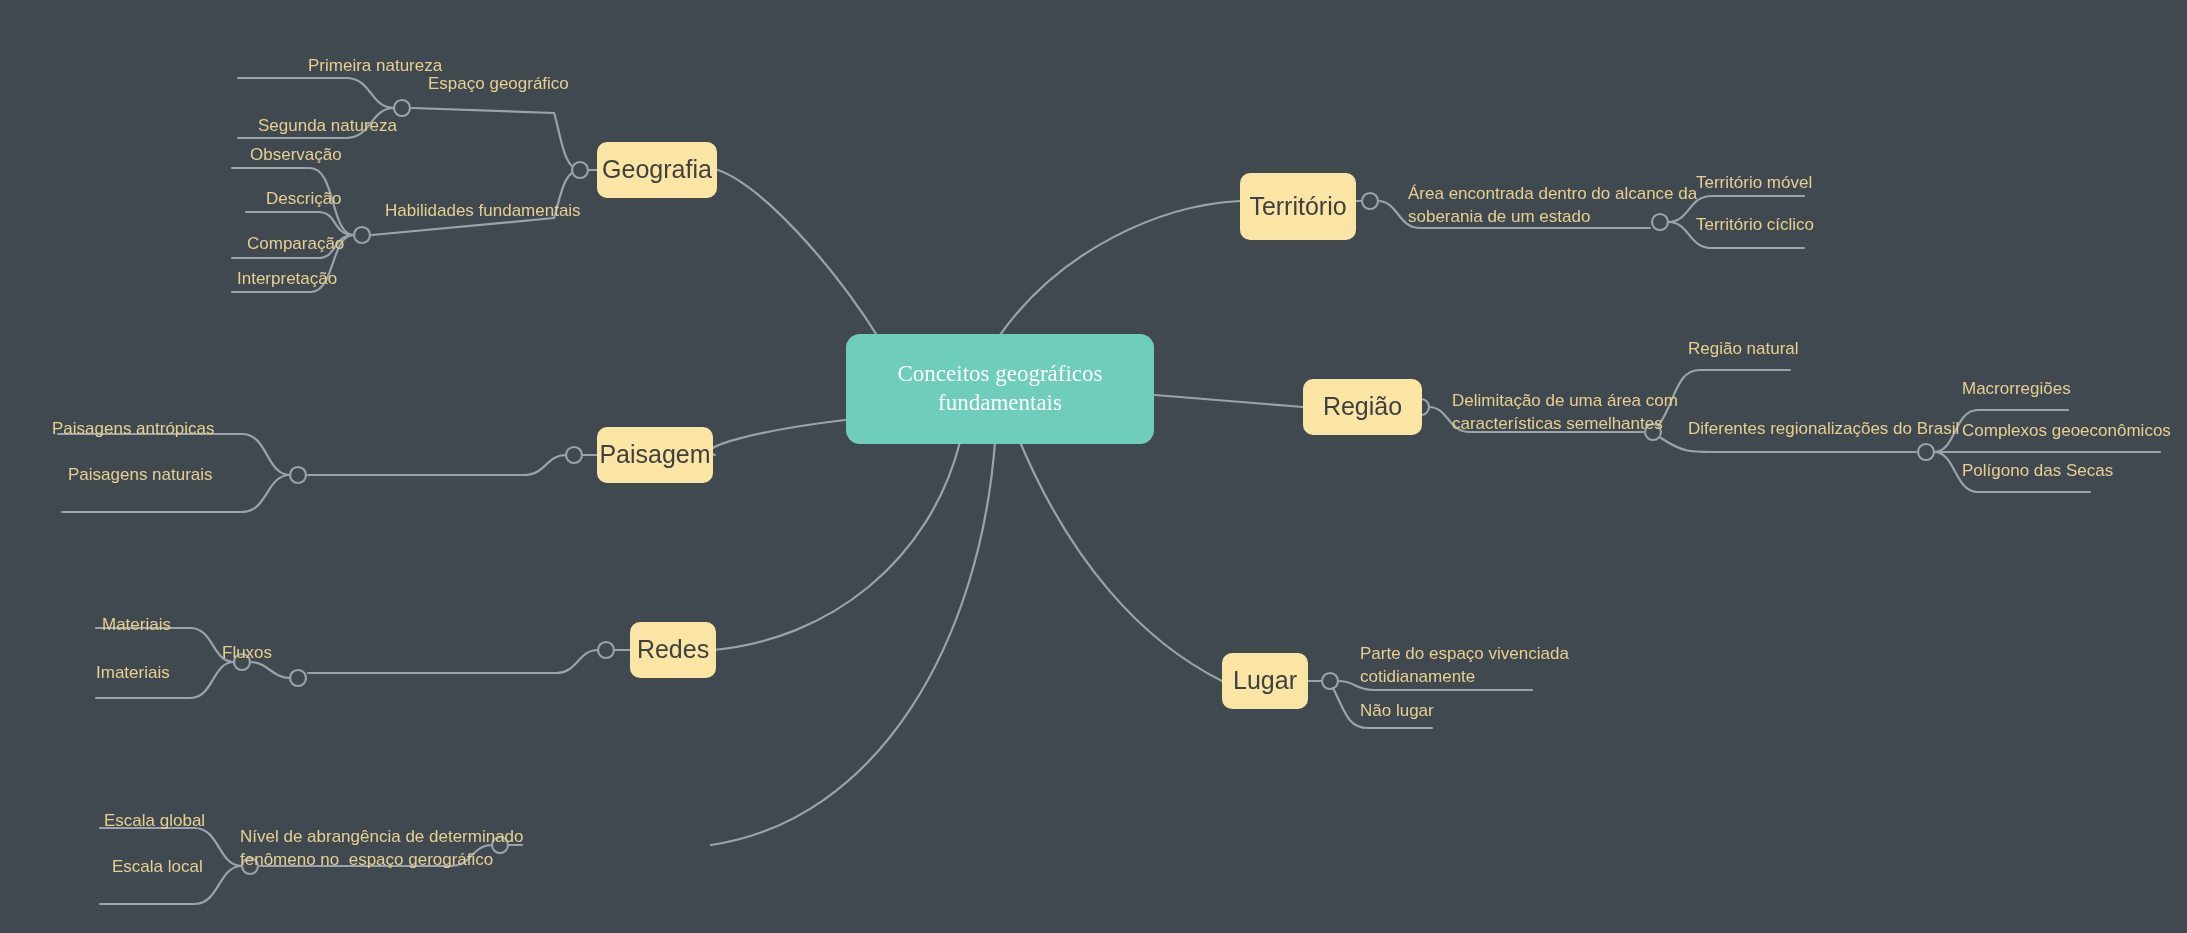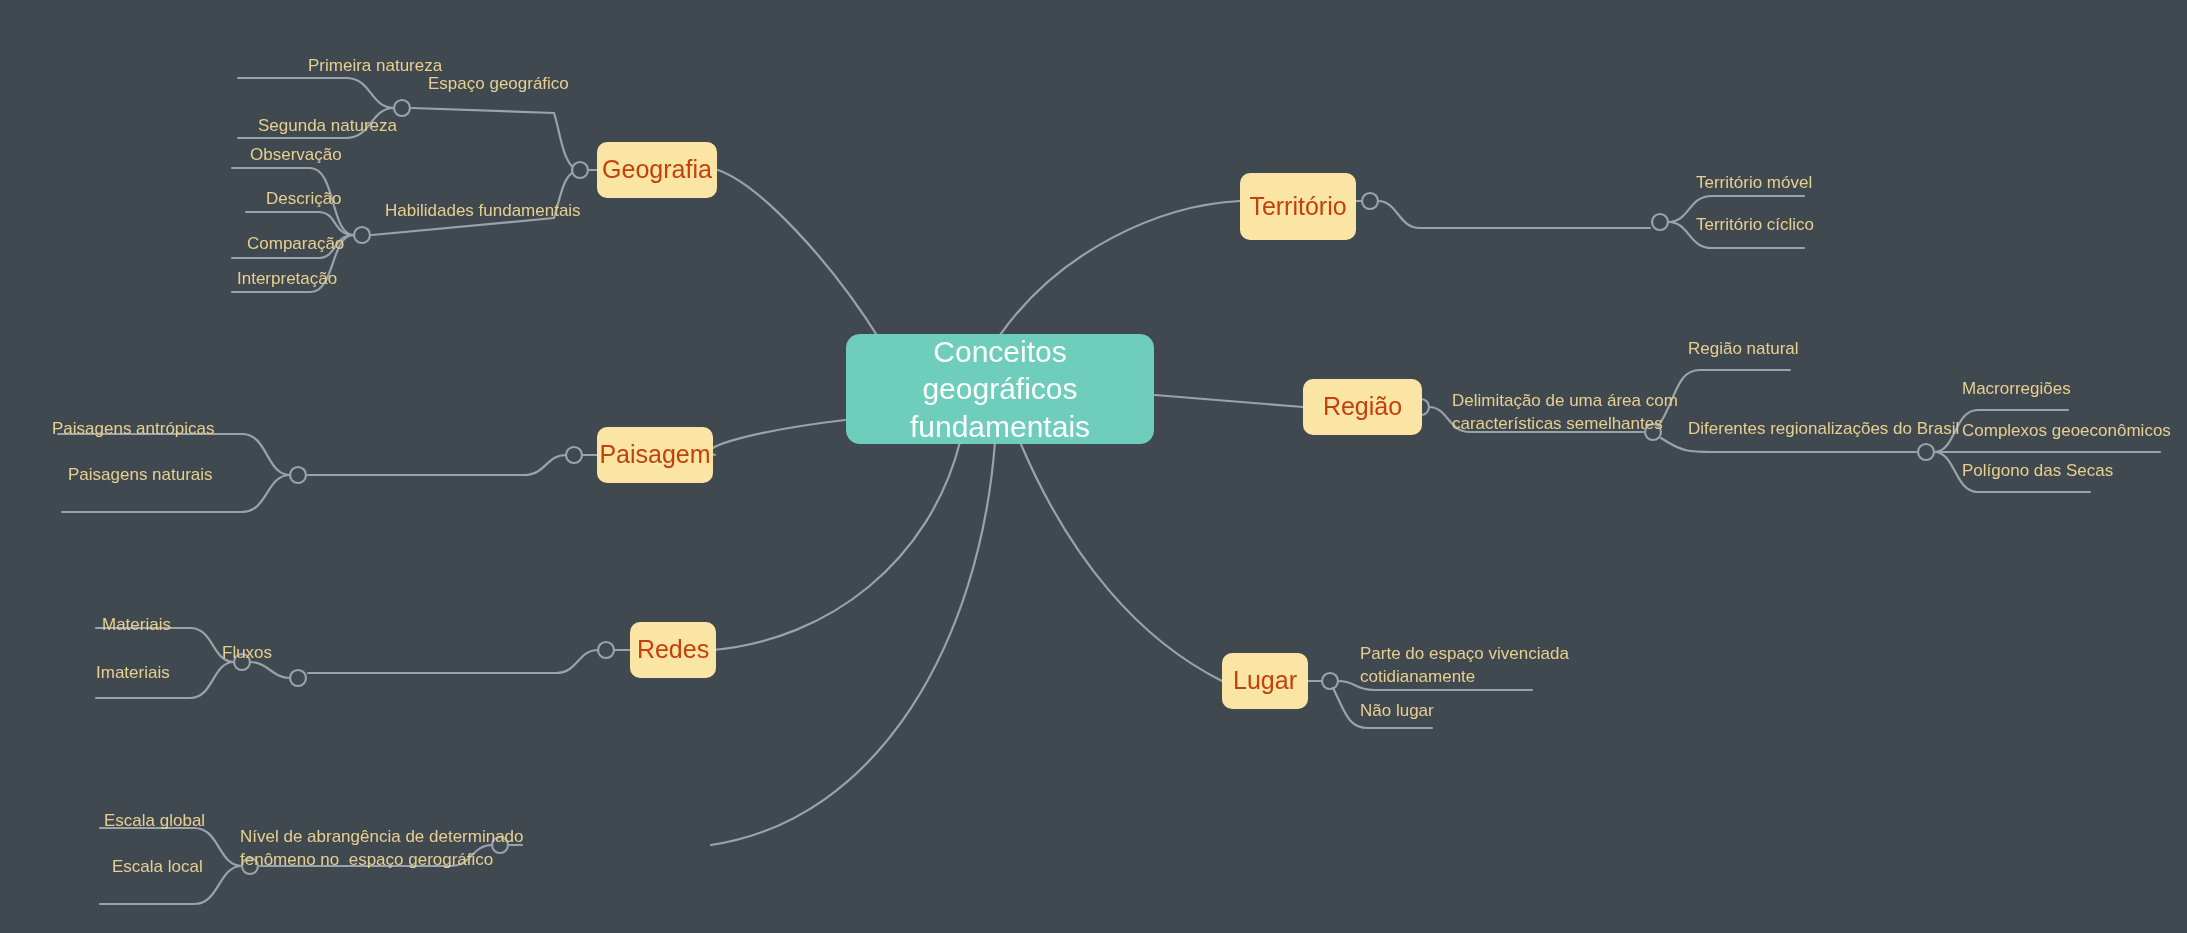--- a/index.html
+++ b/index.html
@@ -45,27 +45,28 @@
     border-radius: 10px;
     display: flex;
     align-items: center;
     justify-content: center;
     text-align: center;
     line-height: 1.25;
   }
   .node-root {
     background: #6ecdbb;
     color: #ffffff;
-    font-size: 30px;
+    font-size: 23px;
     border-radius: 14px;
     padding: 0 18px;
+    font-family: Liberation Serif, serif;
   }
   .node-branch {
     background: #fbe5a4;
-    color: #c2410c;
+    color: #404040;
     font-size: 25px;
     padding: 0 16px;
     white-space: nowrap;
   }
   .label {
     position: absolute;
     color: #e7cf90;
     font-size: 17px;
     line-height: 1.33;
     white-space: pre;
@@ -207,20 +208,22 @@
   <div class="label" style="left:428px; top:73px;">Espaço geográfico</div>
   <div class="label" style="left:264px; top:55px;margin-left:44px;">Primeira natureza</div>
   <div class="label" style="left:258px; top:115px;">Segunda natureza</div>
 
   <div class="label" style="left:385px; top:200px;">Habilidades fundamentais</div>
   <div class="label" style="left:250px; top:144px;">Observação</div>
   <div class="label" style="left:266px; top:188px;">Descrição</div>
   <div class="label" style="left:247px; top:233px;">Comparação</div>
   <div class="label" style="left:237px; top:268px;">Interpretação</div>
 
+  <div class="label" style="left:1408px; top:183px;">Área encontrada dentro do alcance da
+soberania de um estado</div>
   <div class="label" style="left:1696px; top:172px;">Território móvel</div>
   <div class="label" style="left:1696px; top:214px;">Território cíclico</div>
 
   <div class="label" style="left:1452px; top:390px;">Delimitação de uma área com
 características semelhantes</div>
   <div class="label" style="left:1688px; top:338px;">Região natural</div>
   <div class="label" style="left:1688px; top:418px;">Diferentes regionalizações do Brasil</div>
   <div class="label" style="left:1962px; top:378px;">Macrorregiões</div>
   <div class="label" style="left:1962px; top:420px;">Complexos geoeconômicos</div>
   <div class="label" style="left:1962px; top:460px;">Polígono das Secas</div>

